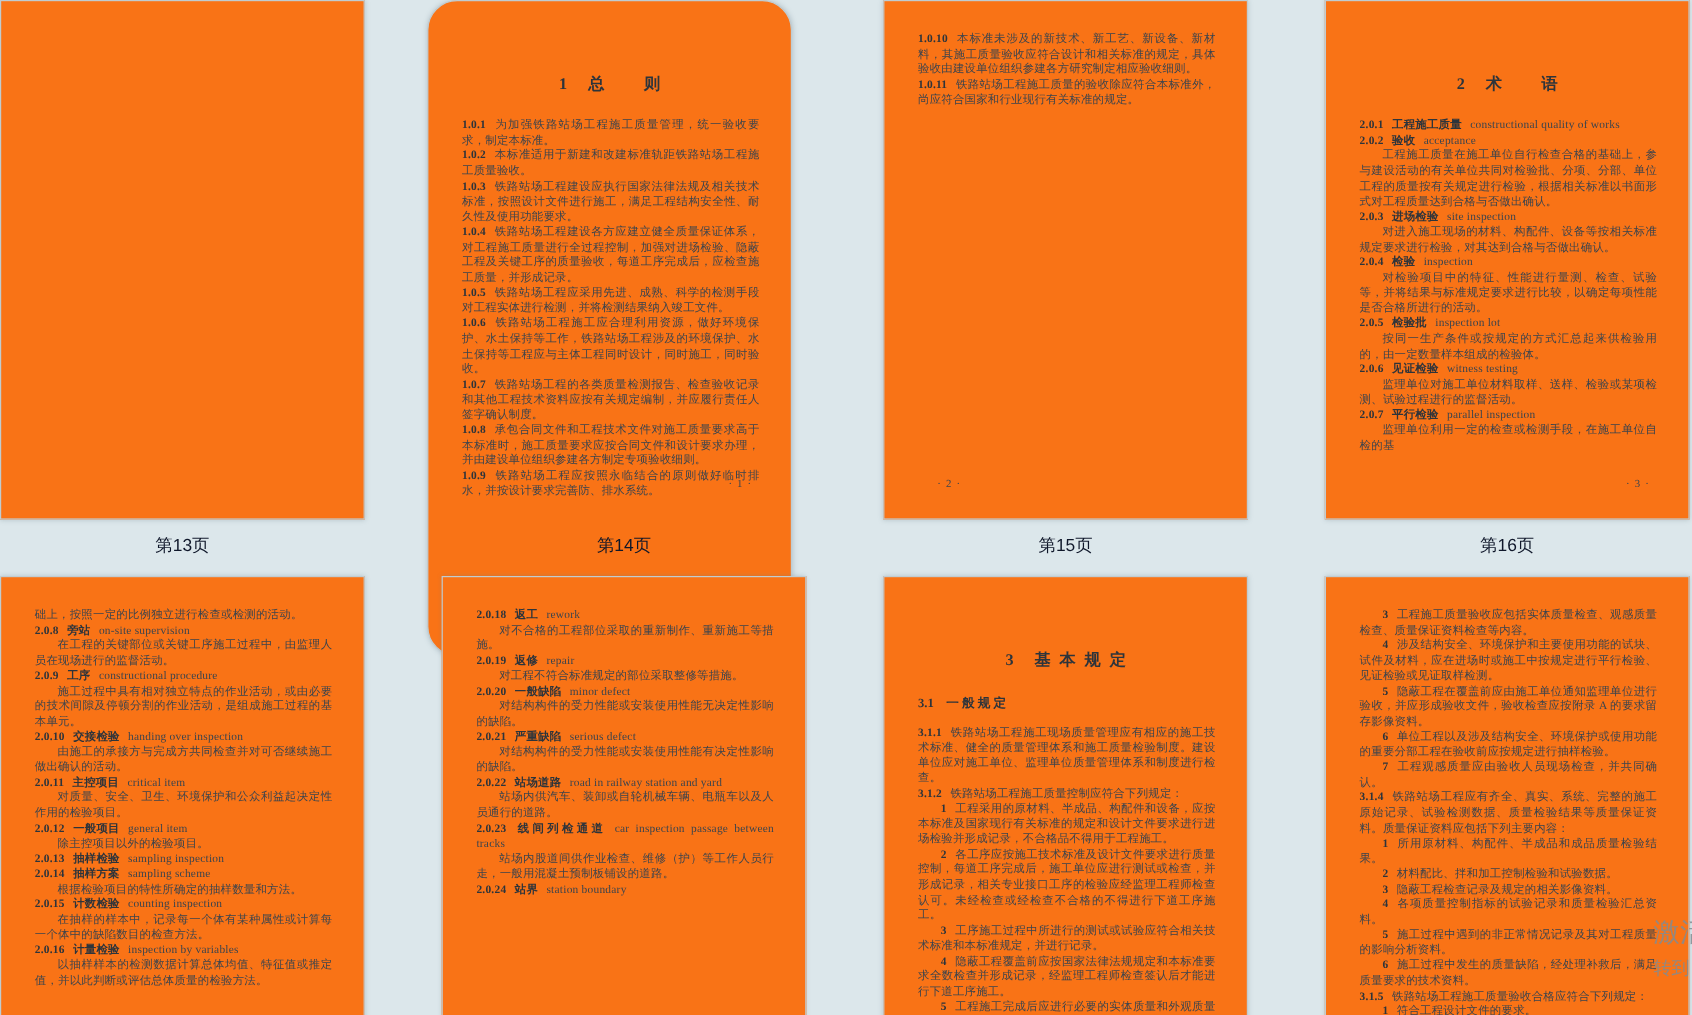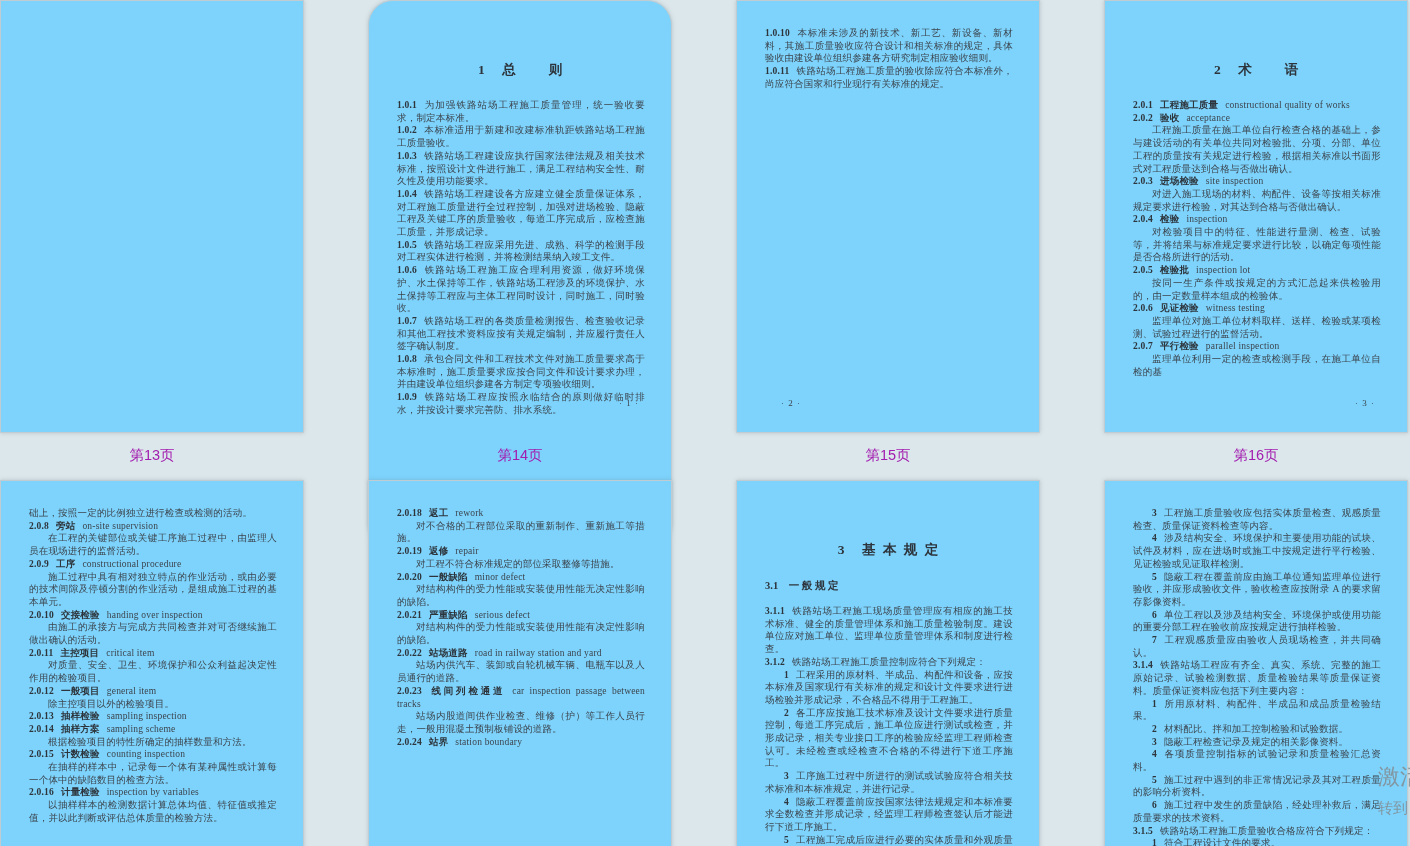--- a/index.html
+++ b/index.html
@@ -3,59 +3,59 @@
 <meta charset="utf-8">
 <style>
   html,body{margin:0;padding:0;}
   body{
     width:1410px;height:846px;position:relative;overflow:hidden;
     background:#dce7eb;
     font-family:"Liberation Serif","DejaVu Serif",serif;
   }
   .page{
     position:absolute;width:304px;box-sizing:border-box;
-    background:#7dd3fc;border:1px solid #c0ccd1;
+    background:#f97316;border:1px solid #c0ccd1;
     box-shadow:0 0 4px rgba(110,130,140,0.35);
     overflow:hidden;
   }
   .page .inner{padding:26px 26px 0 28px;}
   .h1{margin:34px 0 20px;text-align:center;font-size:13.5px;font-weight:700;color:#2d343b;letter-spacing:2px;}
   .h2{margin:12px 0 12px;font-size:10.5px;font-weight:700;color:#2d343b;}
   .page p{margin:0;font-size:9.5px;line-height:12.7px;text-align:justify;color:#3c444d;letter-spacing:0.2px;}
   .page p b{font-weight:700;color:#2d343b;}
   .clause b{margin-right:7px;}
   .term{text-align:left;}
   .term b{margin-right:7px;}
   .term .en{letter-spacing:0.2px;}
   .def,.sub{text-indent:2em;}
   .sub b{margin-right:7px;}
   .pfooter{position:absolute;top:397px;font-size:9px;color:#3c444d;letter-spacing:1px;}
   .pfooter.right{right:32px;}
   .pfooter.left{left:44px;}
   .page-label{
     position:absolute;top:444px;width:304px;height:22px;line-height:22px;
     text-align:center;font-family:"Liberation Sans",sans-serif;
-    font-size:14.5px;color:#a21caf;
+    font-size:14.5px;color:#0f172a;
   }
   .watermark{
     position:absolute;left:1378px;top:764px;z-index:20;
     font-family:"Liberation Sans",sans-serif;color:rgba(130,140,146,0.85);
     white-space:nowrap;
   }
   .watermark .wm1{font-size:22px;line-height:26px;}
   .watermark .wm2{font-size:15px;line-height:18px;margin-top:9px;}
 </style>
 </head>
 <body>
 
 <div id="grid">
     <div class="page" style="left: 0px; top: 0px; height: 433px;">
       <div class="inner"></div>
     </div>
-    <div class="page" style="left: 368px; top: 0px; height: 547px; border-radius: 25px;">
+    <div class="page" style="left: 356px; top: 0px; height: 547px; border-radius: 25px;">
       <div class="inner">
         <div class="h1">1　总　　则</div>
         <p class="clause"><b>1.0.1</b>为加强铁路站场工程施工质量管理，统一验收要求，制定本标准。</p>
         <p class="clause"><b>1.0.2</b>本标准适用于新建和改建标准轨距铁路站场工程施工质量验收。</p>
         <p class="clause"><b>1.0.3</b>铁路站场工程建设应执行国家法律法规及相关技术标准，按照设计文件进行施工，满足工程结构安全性、耐久性及使用功能要求。</p>
         <p class="clause"><b>1.0.4</b>铁路站场工程建设各方应建立健全质量保证体系，对工程施工质量进行全过程控制，加强对进场检验、隐蔽工程及关键工序的质量验收，每道工序完成后，应检查施工质量，并形成记录。</p>
         <p class="clause"><b>1.0.5</b>铁路站场工程应采用先进、成熟、科学的检测手段对工程实体进行检测，并将检测结果纳入竣工文件。</p>
         <p class="clause"><b>1.0.6</b>铁路站场工程施工应合理利用资源，做好环境保护、水土保持等工作，铁路站场工程涉及的环境保护、水土保持等工程应与主体工程同时设计，同时施工，同时验收。</p>
         <p class="clause"><b>1.0.7</b>铁路站场工程的各类质量检测报告、检查验收记录和其他工程技术资料应按有关规定编制，并应履行责任人签字确认制度。</p>
         <p class="clause"><b>1.0.8</b>承包合同文件和工程技术文件对施工质量要求高于本标准时，施工质量要求应按合同文件和设计要求办理，并由建设单位组织参建各方制定专项验收细则。</p>

